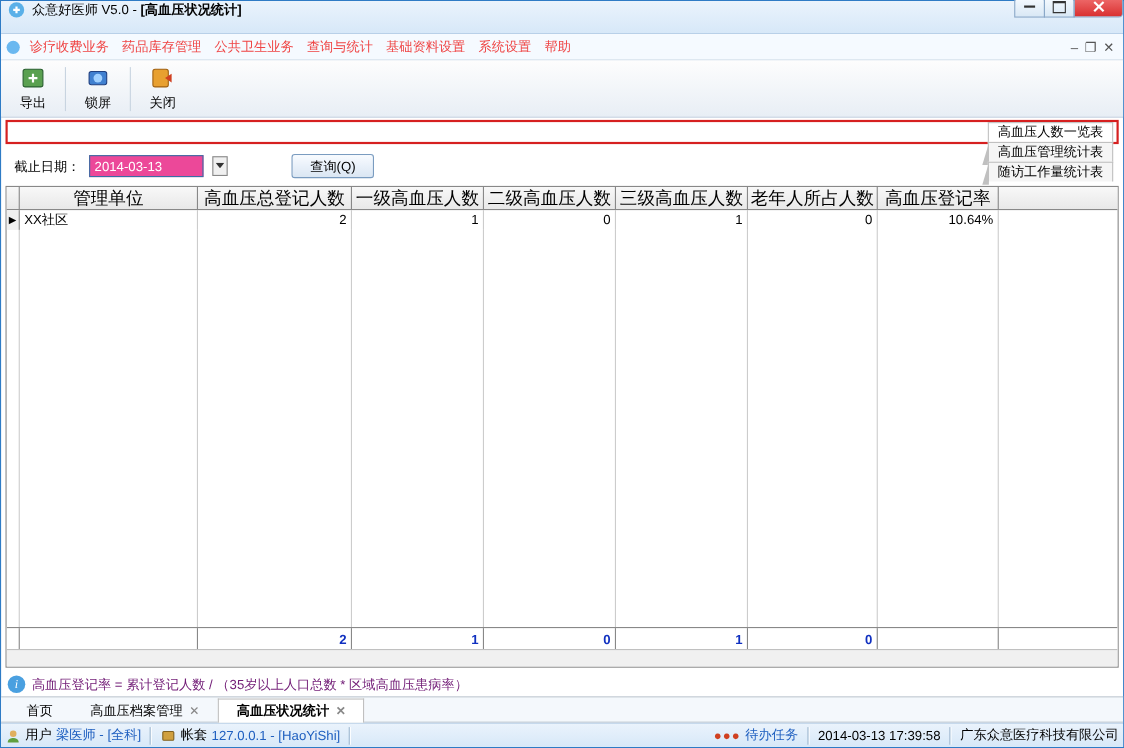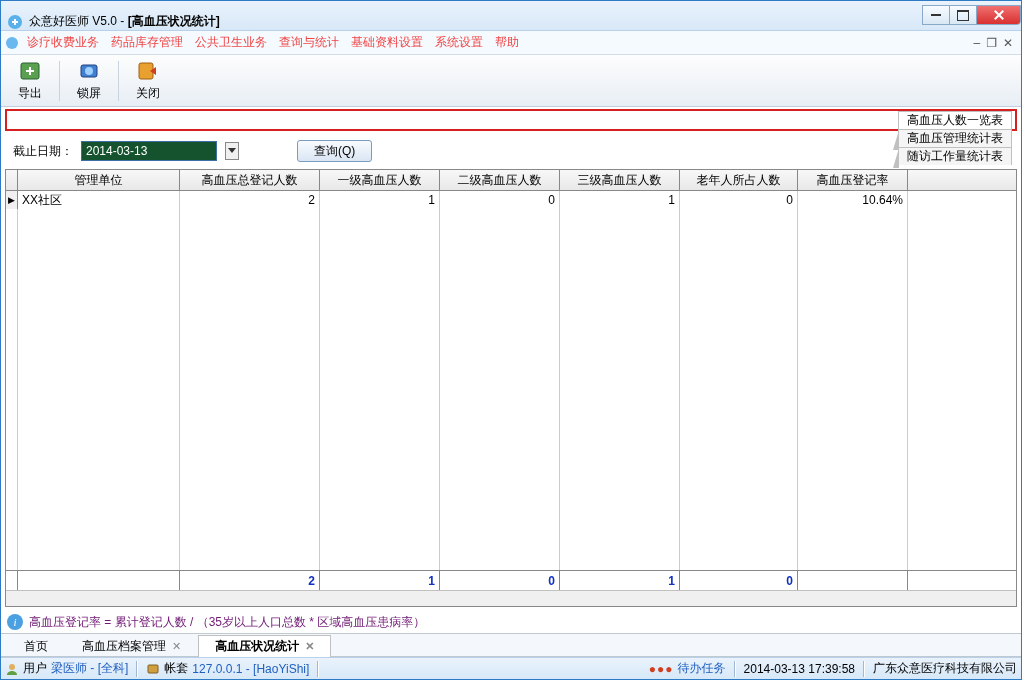--- a/index.html
+++ b/index.html
@@ -1,20 +1,20 @@
 <!DOCTYPE html>
 <html><head>
 <meta charset="utf-8">
 <style>
 * { box-sizing: border-box; margin: 0; padding: 0; }
 body { font-family: "Microsoft YaHei", SimSun, sans-serif; font-size: 12px; background: #fff; overflow: hidden; }
 
 .window { width: 1022px; height: 680px; border: 1px solid #2e7bc5; background: #fff; display: flex; flex-direction: column; position: relative; }
 
-.titlebar { height: 30px; background: linear-gradient(#eaf3fc, #d7e8f8); display: flex; align-items: flex-end; padding: 0 0 0 6px; border-bottom: 1px solid #b8d0e8; }
+.titlebar { height: 30px; background: linear-gradient(#eaf3fc, #d7e8f8); display: flex; align-items: flex-start; padding: 0 0 0 6px; border-bottom: 1px solid #b8d0e8; }
 .titlebar-icon { width: 16px; height: 16px; margin-right: 6px; }
 .titlebar-text { font-size: 12px; color: #000; }
 .titlebar-text b { font-weight: bold; }
 .win-controls { margin-left: auto; display: flex; }
 .win-btn { width: 28px; height: 20px; border: 1px solid #8aa8c8; margin-left: -1px; background: linear-gradient(#f7fbff,#d9e8f5); display: flex; align-items: center; justify-content: center; font-size: 10px; position: relative; top: -5px; }
 .win-btn.close { background: linear-gradient(#f07070,#d93030); color: #fff; width: 45px; border-radius: 0 0 4px 0; }
 .win-btn.min::before { content:""; width:10px; height:2px; background:#333; }
 .win-btn.max::before { content:""; width:10px; height:8px; border:1px solid #333; border-top:2px solid #333; }
 .win-btn.close::before, .win-btn.close::after { content:""; position:absolute; width:12px; height:2px; background:#fff; transform:rotate(45deg);}
 .win-btn.close::after{transform:rotate(-45deg);}
@@ -32,28 +32,28 @@
 .tool-label { font-size: 12px; margin-top: 2px; color:#000; }
 .tool-sep { width:1px; height:40px; background:#c8d4e0; margin:0 2px; }
 
 .tabs-row { height: 22px; display:flex; align-items:flex-end; padding: 0 4px; margin: 2px 4px 0 4px; border: 2px solid #d62020; position:relative;flex-direction:column; }
 .sub-tab { height: 20px; padding: 0 8px; background:#f5f5f5; border:1px solid #c0c0c0; border-bottom:none; display:flex; align-items:center; cursor:pointer; position:relative; margin-right:-1px; font-size:12px; }
 .sub-tab:not(:first-child)::before { content:""; position:absolute; left:-6px; top:0; border-top:20px solid transparent; border-right:6px solid #c0c0c0; }
 .sub-tab.active { background:#fff; }
 
 .query-bar { height: 28px; display:flex; align-items:center; padding: 0 12px; gap:8px; margin-top:6px; }
 .query-label { font-size:12px; }
-.date-input { width: 136px; height:20px; border:1px solid #3a6ea5; background:#14532d; color:#fff; padding:0 4px; font-size:12px; display:flex; align-items:center; justify-content:space-between; }
+.date-input { width: 104px; height:20px; border:1px solid #3a6ea5; background:#ec4899; color:#fff; padding:0 4px; font-size:12px; display:flex; align-items:center; justify-content:space-between; }
 .date-dd { width:14px; height:18px; border:1px solid #888; background:#f0f0f0; display:flex; align-items:center; justify-content:center; }
 .query-btn { height:22px; padding:0 16px; background:linear-gradient(#f8fbff,#dae6f3); border:1px solid #7a9cc0; border-radius:3px; cursor:pointer; font-size:12px; margin-left:50px; }
 
 .grid-wrap { flex:1; margin:4px; border:1px solid #888; display:flex; flex-direction:column; overflow:hidden; }
 .grid { flex:1; display:flex; flex-direction:column; }
 .grid-header { display:flex; background:linear-gradient(#f8f8f8,#e8e8e8); border-bottom:1px solid #888; }
-.gh-cell { border-right:1px solid #888; height:20px; display:flex; align-items:center; justify-content:center; font-size:12px; }
+.gh-cell { border-right:1px solid #888; height:20px; display:flex; align-items:center; justify-content:center; font-size:16px; }
 .grid-body { flex:1; display:flex; flex-direction:column; }
 .grid-row { display:flex; height:18px; }
 .gb-cell { border-right:1px solid #ccc; height:100%; display:flex; align-items:center; padding:0 4px; font-size:12px; }
 .gb-cell.num { justify-content:flex-end; }
 .row-indicator { width:12px; display:flex; align-items:center; justify-content:center; background:#f0f0f0; border-right:1px solid #888; font-size:9px; }
 .grid-footer { display:flex; border-top:1px solid #888; height:20px; background:#fff; }
 .gf-cell { border-right:1px solid #888; display:flex; align-items:center; justify-content:flex-end; padding:0 4px; color:#1030c0; font-weight:bold; font-size:12px; }
 .hscroll { height:16px; background:#f0f0f0; border-top:1px solid #c0c0c0; }
 
 .info-bar { height:22px; display:flex; align-items:center; padding:0 6px; gap:6px; }

